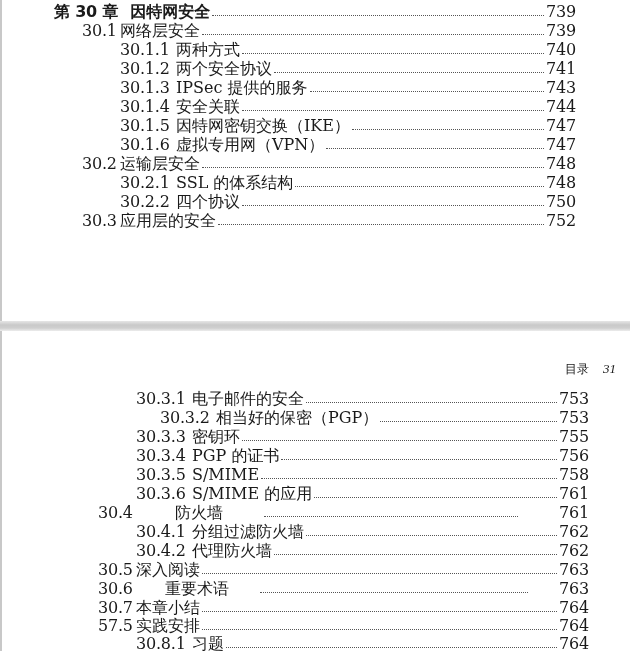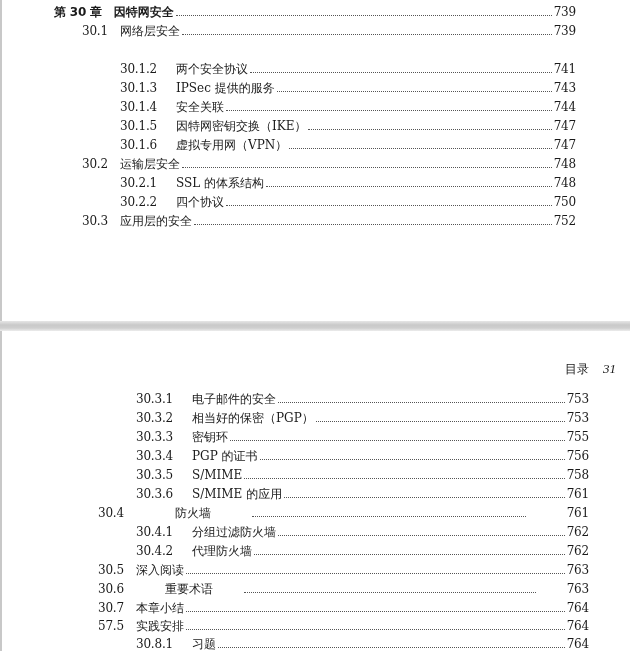--- a/index.html
+++ b/index.html
@@ -3,21 +3,21 @@
 <meta charset="utf-8">
 <style>
   * { margin: 0; padding: 0; box-sizing: border-box; }
   html, body { width: 630px; height: 651px; overflow: hidden; background: #ffffff; }
   body { position: relative; font-family: "DejaVu Serif", "Liberation Serif", serif; color: #1a1a1a; }
   .page { position: absolute; left: 0; width: 630px; background: #ffffff; border-left: 2px solid #c8c8c8; }
   .page-top { top: 0; height: 321px; }
   .page-bottom { top: 331px; height: 320px; }
   .separator { position: absolute; left: 0; top: 321px; width: 630px; height: 10px;
     background: linear-gradient(#e6e6e6 0%, #c9c9c9 40%, #cfcfcf 70%, #ececec 100%); }
-  .toc-row { position: absolute; height: 18px; display: flex; align-items: flex-end; font-size: 12px; line-height: 18px; white-space: nowrap; }
+  .toc-row { position: absolute; height: 18px; display: flex; align-items: flex-end; font-size: 16px; line-height: 18px; white-space: nowrap; }
   .toc-num { display: inline-block; letter-spacing: -0.2px; }
   .toc-title { display: inline-block; padding-left: 10px; }
   .dots { flex: 1; border-bottom: 1.5px dotted #555; margin: 0 2px 5px 2px; height: 1px; }
   .page-num { display: inline-block; text-align: right; letter-spacing: -0.2px; }
   .chapter .toc-num, .chapter .toc-title { font-weight: bold; font-family: "DejaVu Sans", "Liberation Sans", sans-serif; }
   .chapter .toc-title { font-weight: bold; }
   .lvl1 .toc-title { font-family: "DejaVu Sans", "Liberation Sans", sans-serif; }
   .header-running { position: absolute; top: 361px; right: 14px; font-size: 12px; display: flex; gap: 14px; align-items: baseline; }
   .header-running .hdr-label { font-family: "DejaVu Sans", "Liberation Sans", sans-serif; }
   .header-running .hdr-num { font-style: italic; font-family: "Liberation Serif", serif; font-size: 13px; }
@@ -34,20 +34,26 @@
     <span class="page-num">739</span>
   </div>
 
   <div class="toc-row lvl1" style="left:80px; top:22px; width:494px;">
     <span class="toc-num" style="width:36px;">30.1</span>
     <span class="toc-title" style="padding-left:2px;">网络层安全</span>
     <span class="dots"></span>
     <span class="page-num">739</span>
   </div>
 
+  <div class="toc-row lvl2" style="left:118px; top:41px; width:456px;">
+    <span class="toc-num" style="width:46px;">30.1.1</span>
+    <span class="toc-title">两种方式</span>
+    <span class="dots"></span>
+    <span class="page-num">740</span>
+  </div>
 
   <div class="toc-row lvl2" style="left:118px; top:60px; width:456px;">
     <span class="toc-num" style="width:46px;">30.1.2</span>
     <span class="toc-title">两个安全协议</span>
     <span class="dots"></span>
     <span class="page-num">741</span>
   </div>
 
   <div class="toc-row lvl2" style="left:118px; top:79px; width:456px;">
     <span class="toc-num" style="width:46px;">30.1.3</span>
@@ -116,21 +122,21 @@
 </div>
 
 <div class="toc-row lvl2" style="left:136px; top:390px; width:453px;">
   <span class="toc-num" style="width:46px;">30.3.1</span>
   <span class="toc-title">电子邮件的安全</span>
   <span class="dots"></span>
   <span class="page-num">753</span>
 </div>
 
 <div class="toc-row lvl2" style="left:136px; top:409px; width:453px;">
-  <span class="toc-num" style="width:46px;">30.3.2</span>
+  <span class="toc-num" style="width:46px;margin-left:24px;">30.3.2</span>
   <span class="toc-title">相当好的保密（PGP）</span>
   <span class="dots"></span>
   <span class="page-num">753</span>
 </div>
 
 <div class="toc-row lvl2" style="left:136px; top:428px; width:453px;">
   <span class="toc-num" style="width:46px;">30.3.3</span>
   <span class="toc-title">密钥环</span>
   <span class="dots"></span>
   <span class="page-num">755</span>

